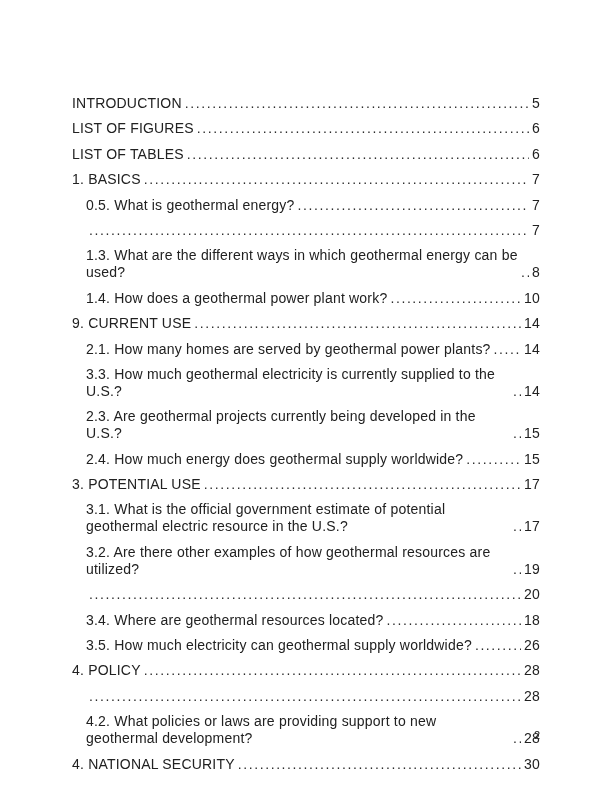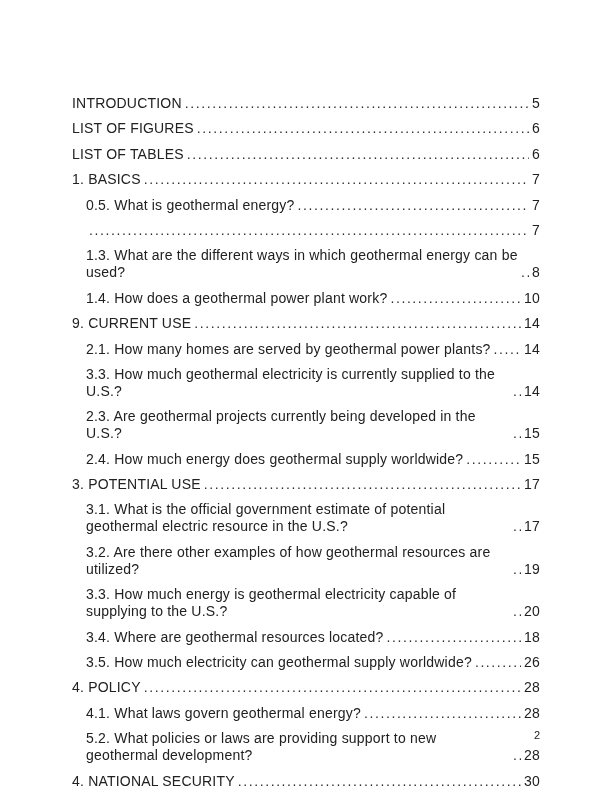--- a/index.html
+++ b/index.html
@@ -135,46 +135,44 @@
       <span class="t">3.1. What is the official government estimate of potential geothermal electric resource in the U.S.?</span>
       <span class="leader" aria-hidden="true">............................................................................................................................................................................................................................</span>
       <span class="pg">17</span>
     </div>
       <div class="toc-row lvl1">
       <span class="t">3.2. Are there other examples of how geothermal resources are utilized?</span>
       <span class="leader" aria-hidden="true">............................................................................................................................................................................................................................</span>
       <span class="pg">19</span>
     </div>
       <div class="toc-row lvl1">
-      <span class="t">3.3. How much energy is geothermal electricity capable of supplying to the U.S.?</span>
       <span class="leader" aria-hidden="true">............................................................................................................................................................................................................................</span>
       <span class="pg">20</span>
     </div>
       <div class="toc-row lvl1">
       <span class="t">3.4. Where are geothermal resources located?</span>
       <span class="leader" aria-hidden="true">............................................................................................................................................................................................................................</span>
       <span class="pg">18</span>
     </div>
       <div class="toc-row lvl1">
       <span class="t">3.5. How much electricity can geothermal supply worldwide?</span>
       <span class="leader" aria-hidden="true">............................................................................................................................................................................................................................</span>
       <span class="pg">26</span>
     </div>
       <div class="toc-row lvl0">
       <span class="t">4. POLICY</span>
       <span class="leader" aria-hidden="true">............................................................................................................................................................................................................................</span>
       <span class="pg">28</span>
     </div>
       <div class="toc-row lvl1">
-      <span class="t">4.1. What laws govern geothermal energy?</span>
       <span class="leader" aria-hidden="true">............................................................................................................................................................................................................................</span>
       <span class="pg">28</span>
     </div>
       <div class="toc-row lvl1">
-      <span class="t">5.2. What policies or laws are providing support to new geothermal development?</span>
+      <span class="t">4.2. What policies or laws are providing support to new geothermal development?</span>
       <span class="leader" aria-hidden="true">............................................................................................................................................................................................................................</span>
       <span class="pg">28</span>
     </div>
       <div class="toc-row lvl0">
       <span class="t">4. NATIONAL SECURITY</span>
       <span class="leader" aria-hidden="true">............................................................................................................................................................................................................................</span>
       <span class="pg">30</span>
     </div>
     </div>
 

